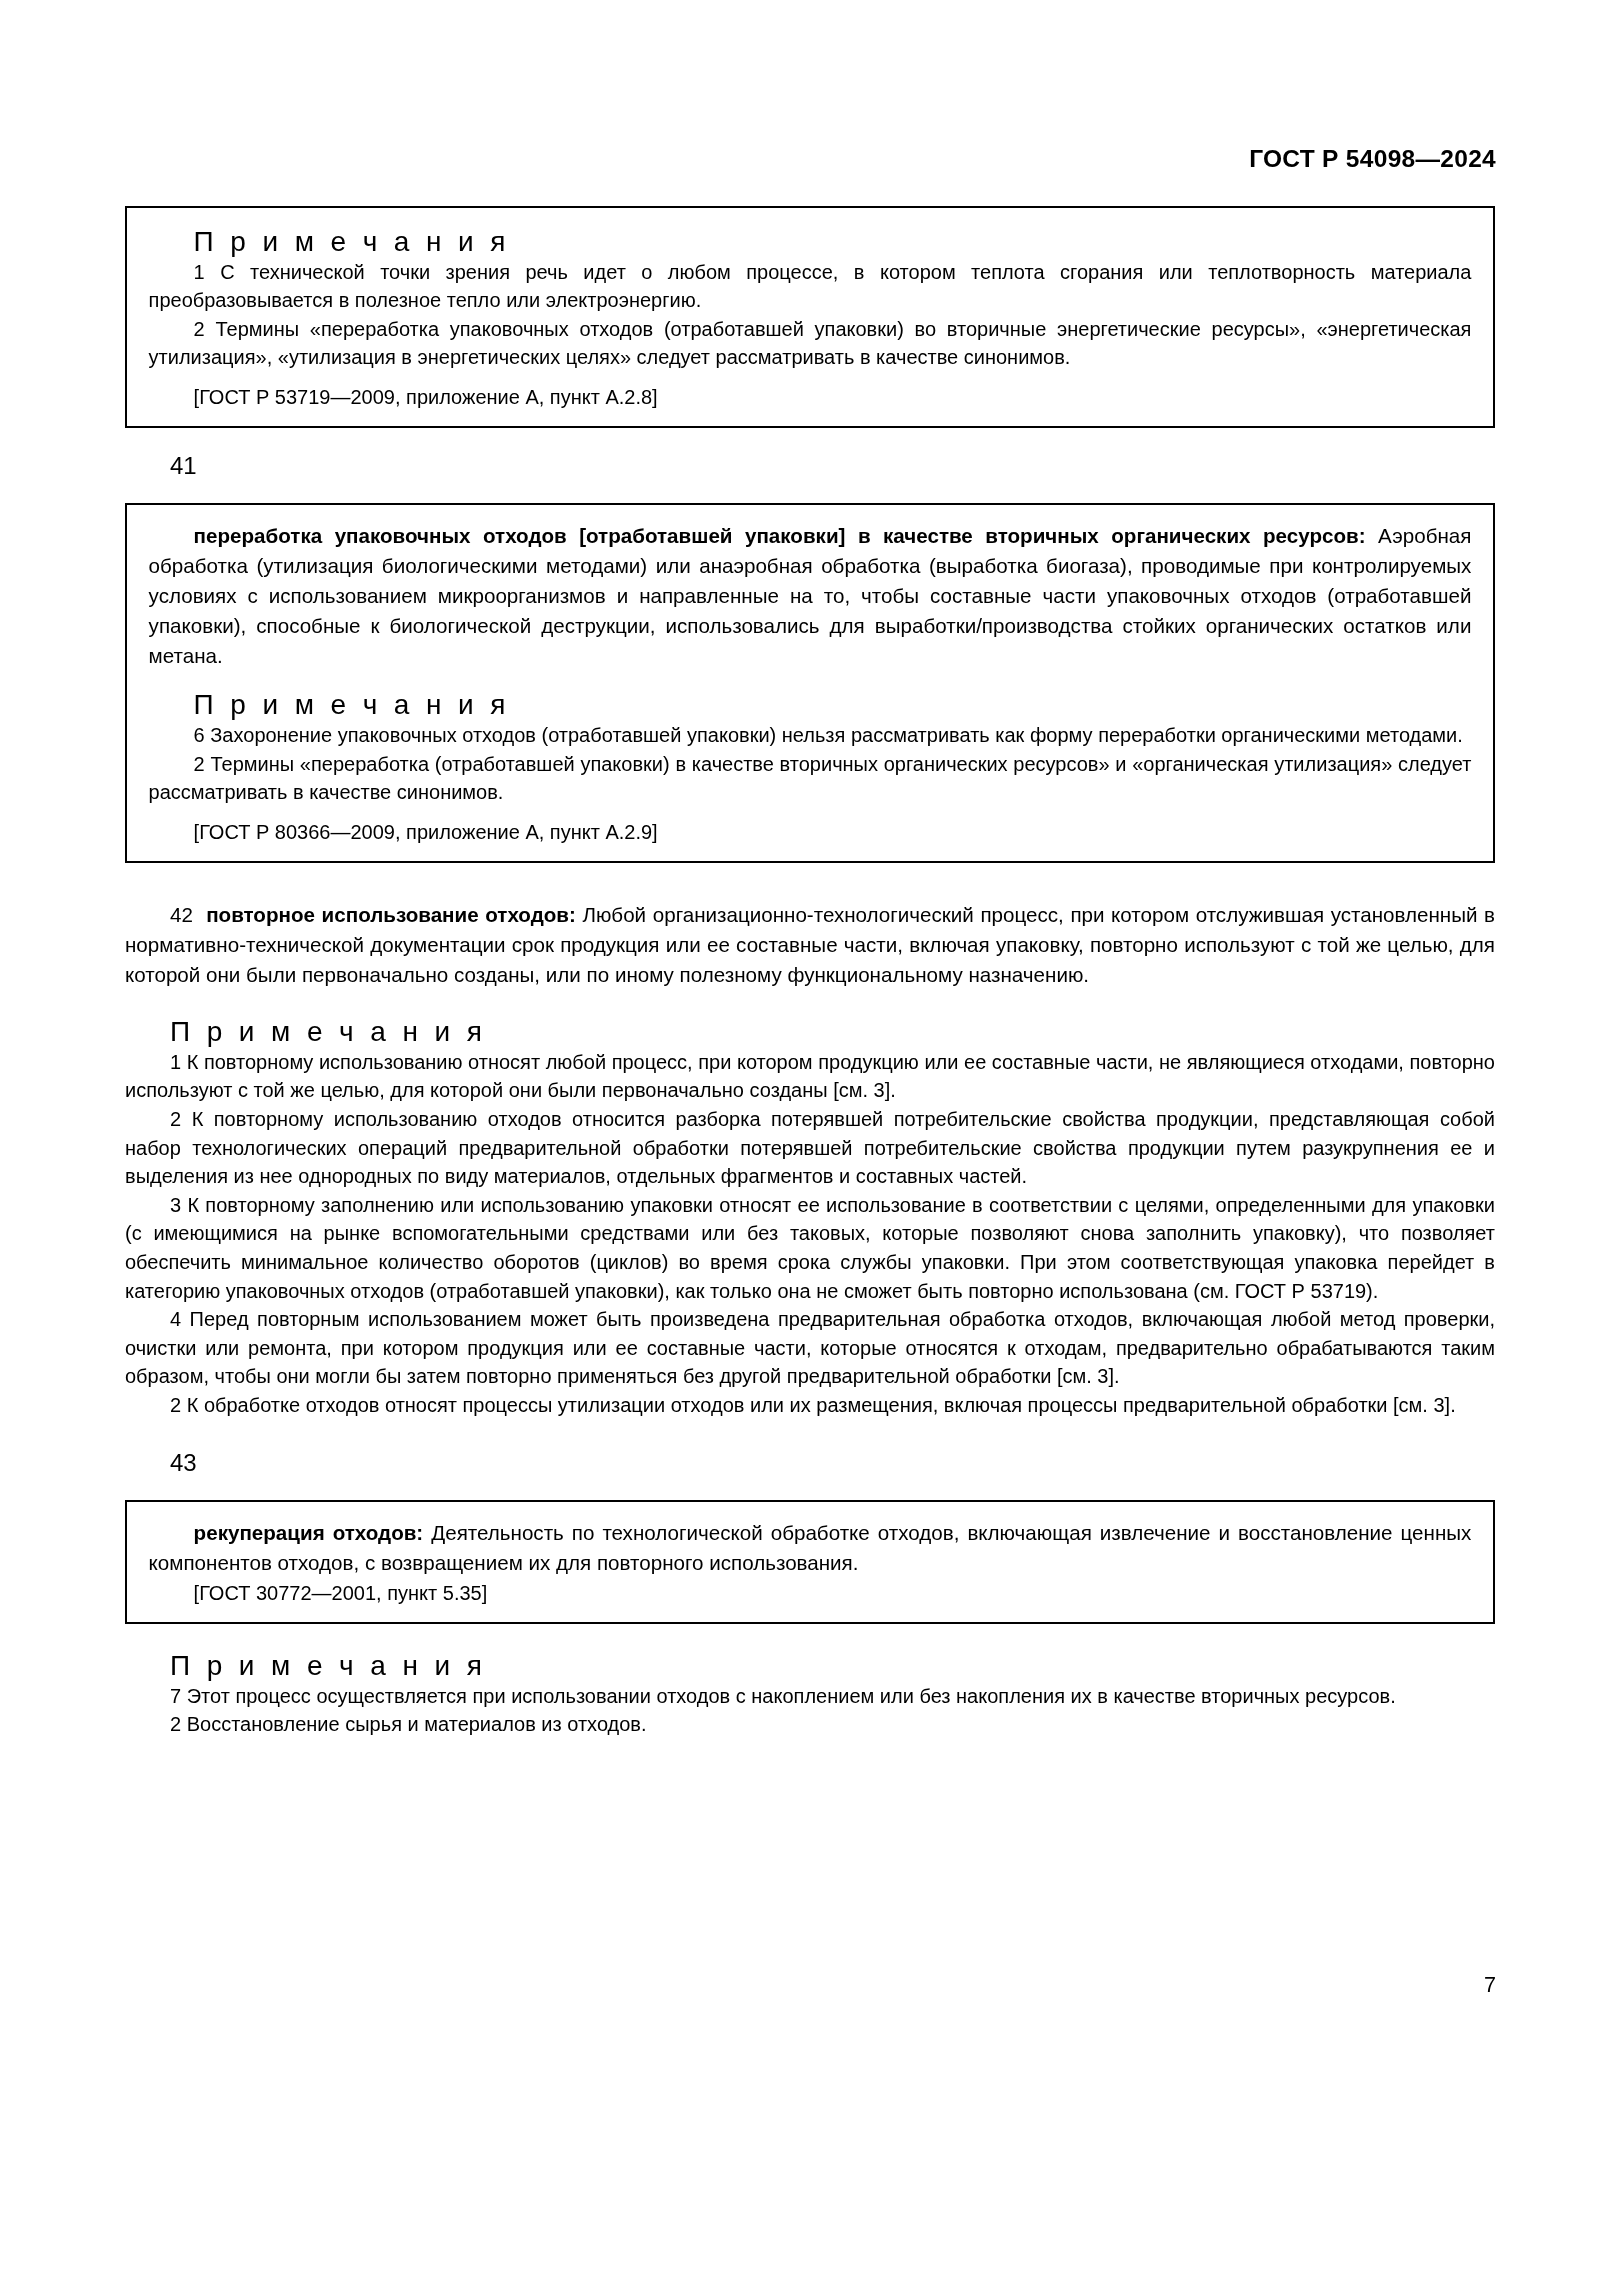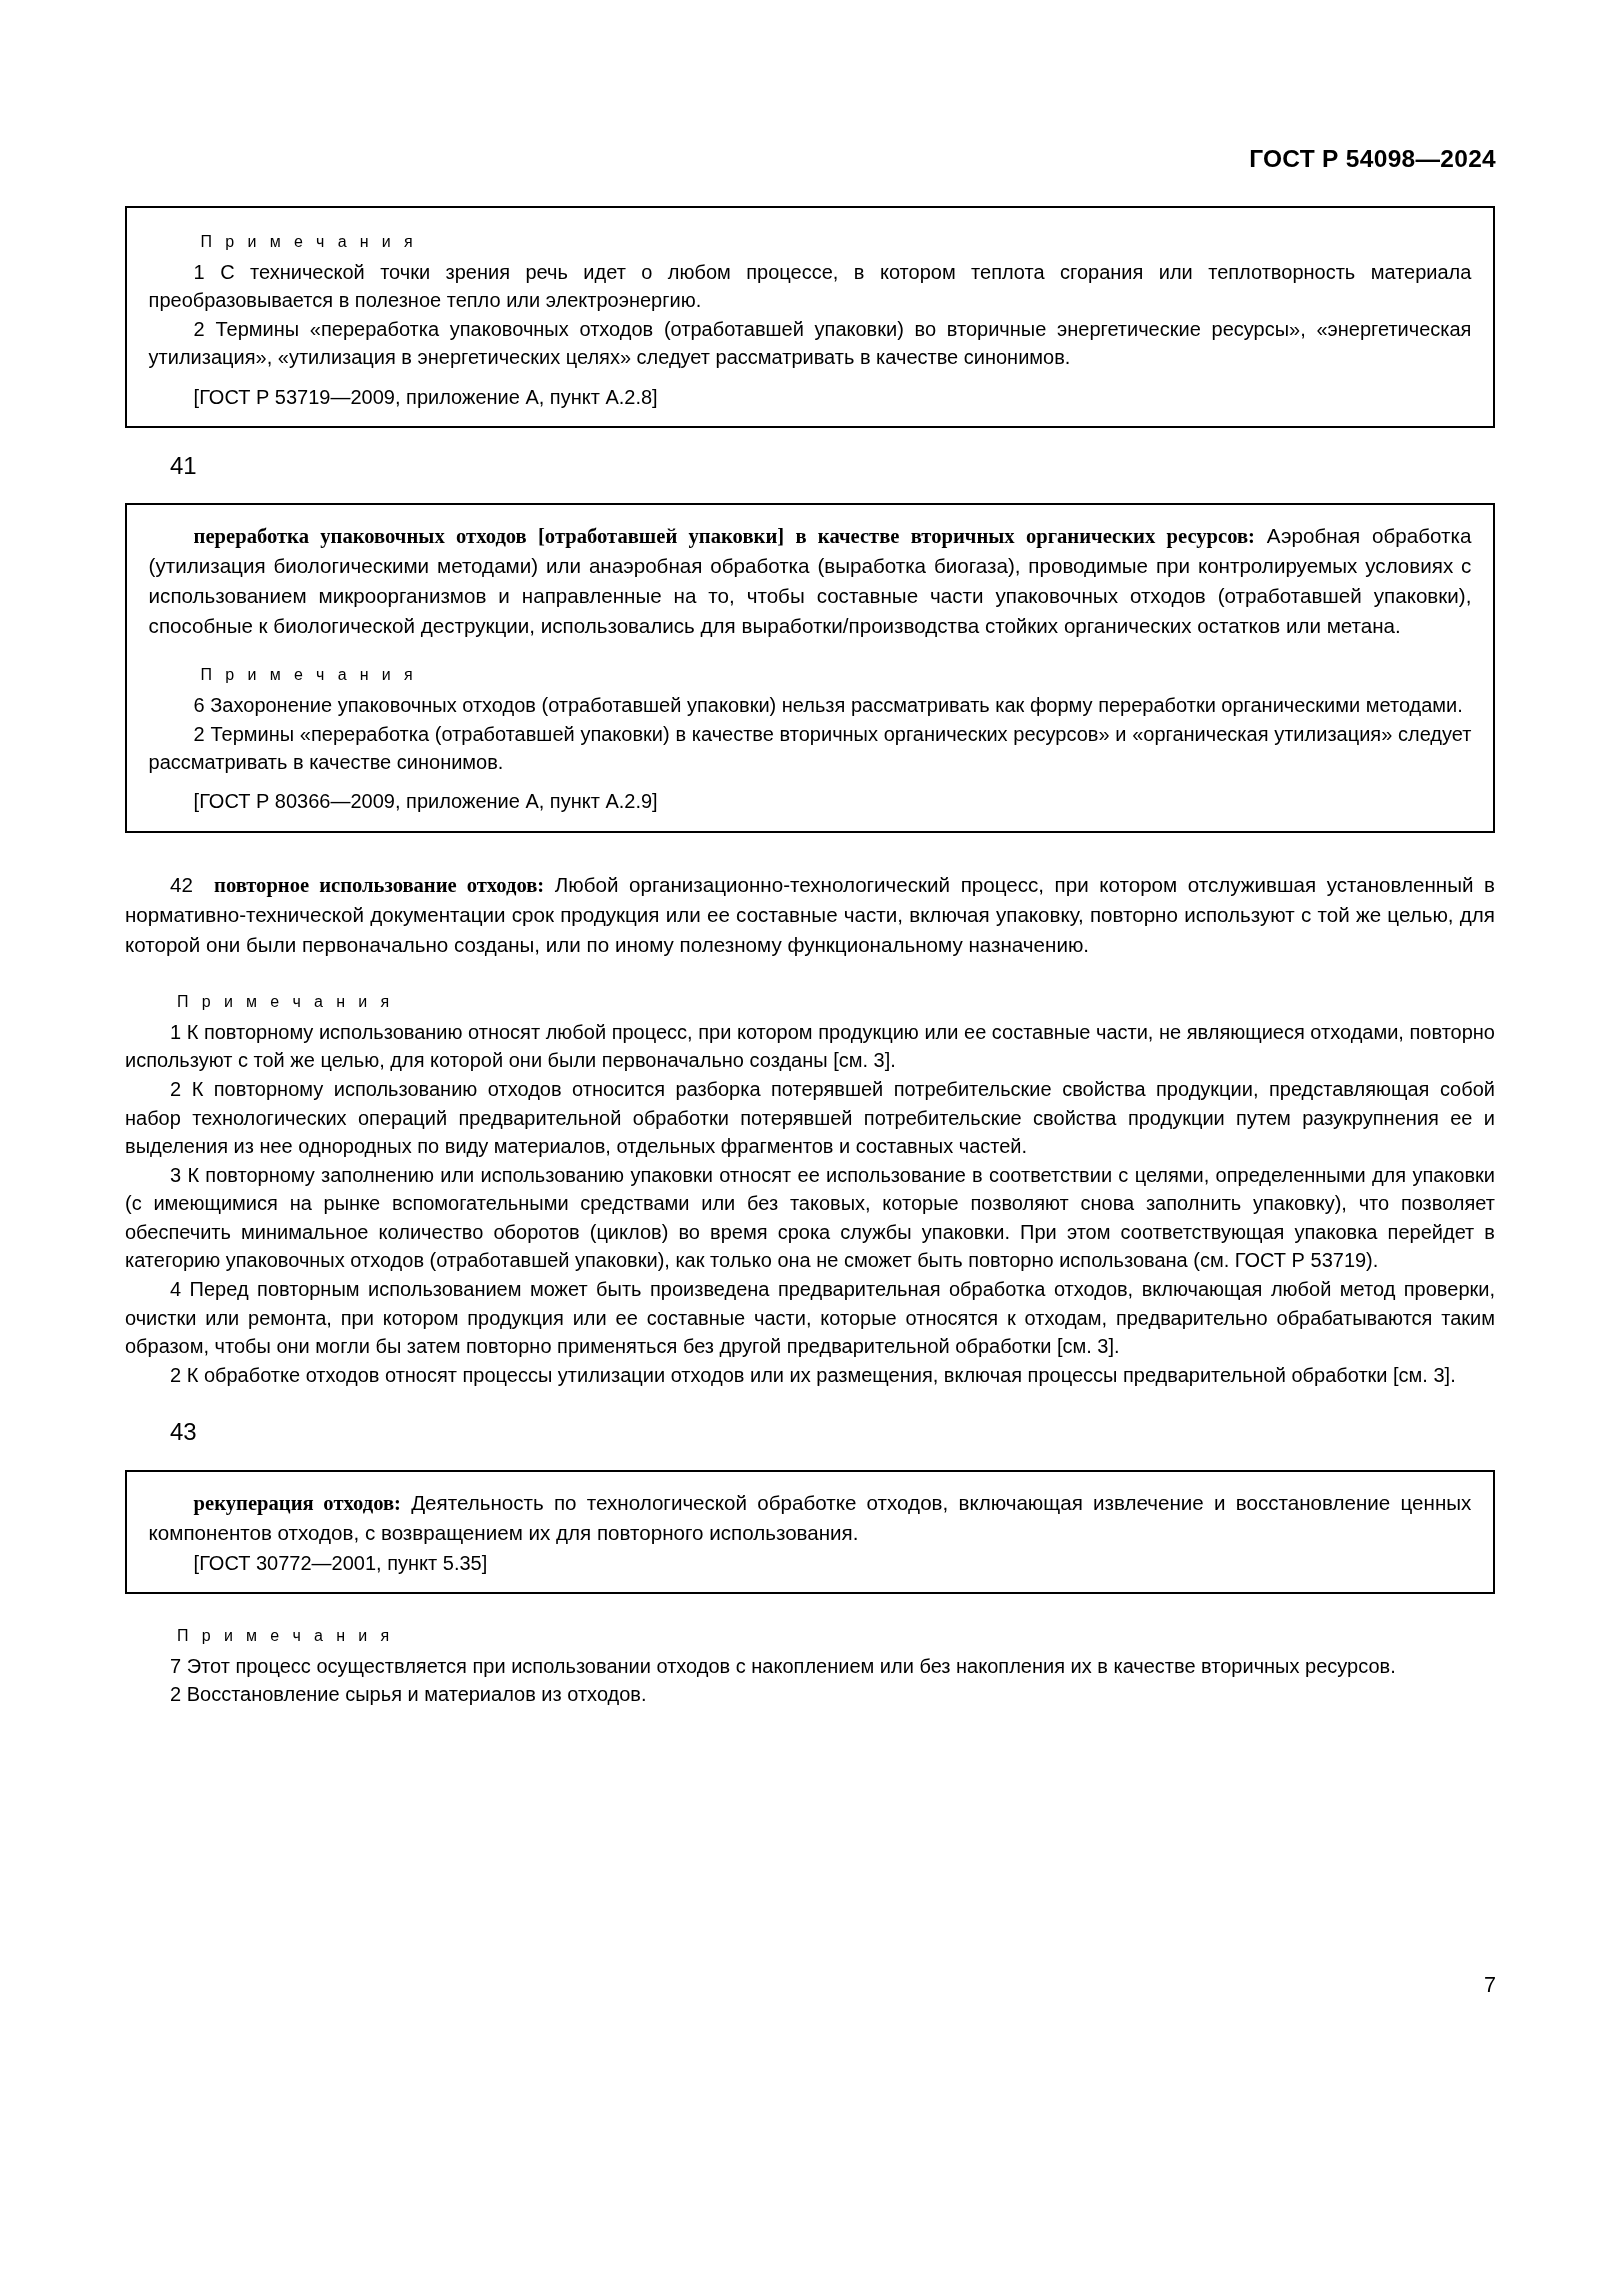--- a/index.html
+++ b/index.html
@@ -44,35 +44,34 @@
     line-height: 1.43;
     text-align: justify;
     text-justify: inter-word;
     margin: 0;
     hyphens: manual;
   }
   .ind {
     text-indent: 45px;
   }
   .notes-title {
-    font-size: 16px;
+    font-size: 28px;
     letter-spacing: 4.4px;
     text-indent: 45px;
-    margin: 7px;
+    margin: 0;
     padding-top: 2px;
   }
   .src {
     font-size: 20px;
     text-indent: 45px;
     margin: 0;
     padding-top: 13.7px;
   }
   .term {
     font-weight: bold;
-    font-family: Liberation Serif, serif;
   }
   .numlabel {
     font-size: 24px;
     text-indent: 45px;
     margin: 0;
   }
   .gap-s { height: 15.7px; }
   .gap-m { height: 23.5px; }
   .gap-l { height: 29px; }
   .gap-xl { height: 37px; }

